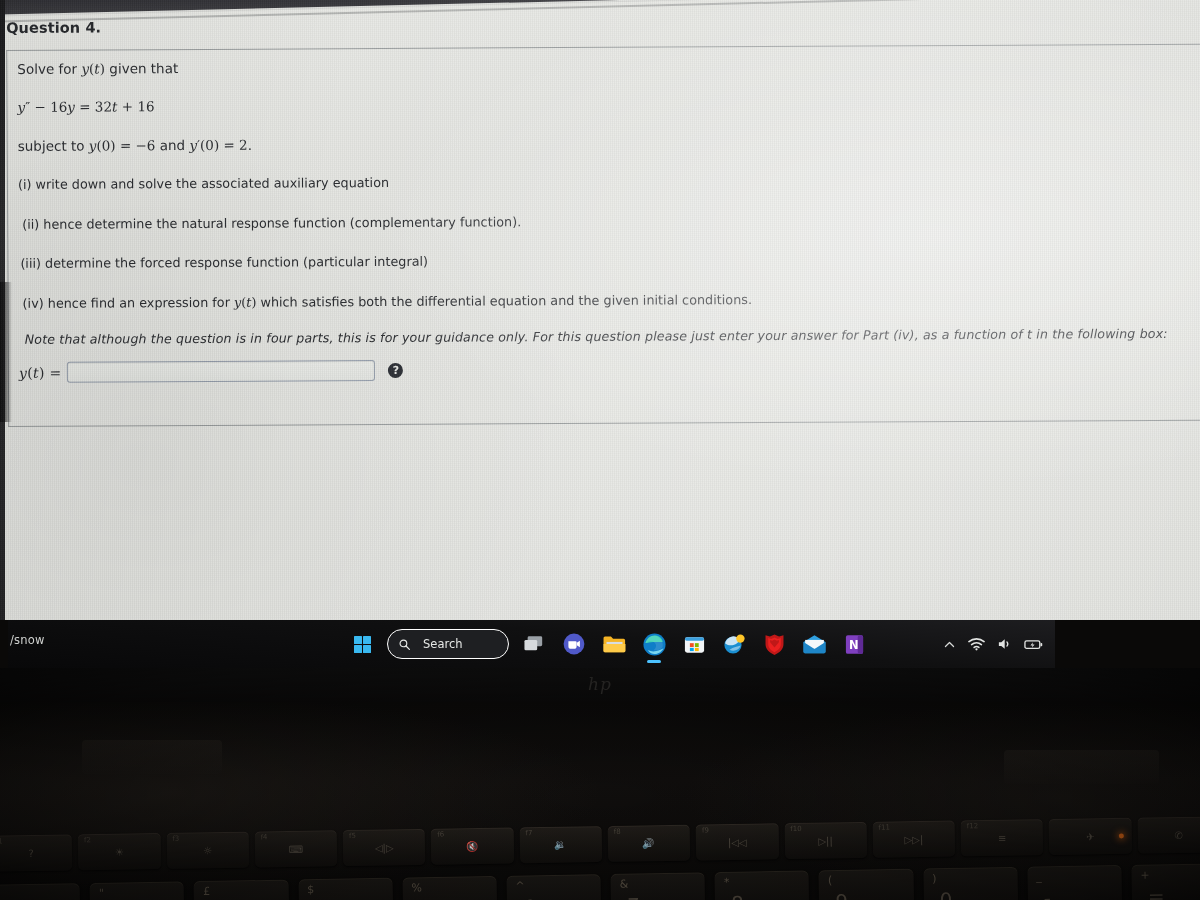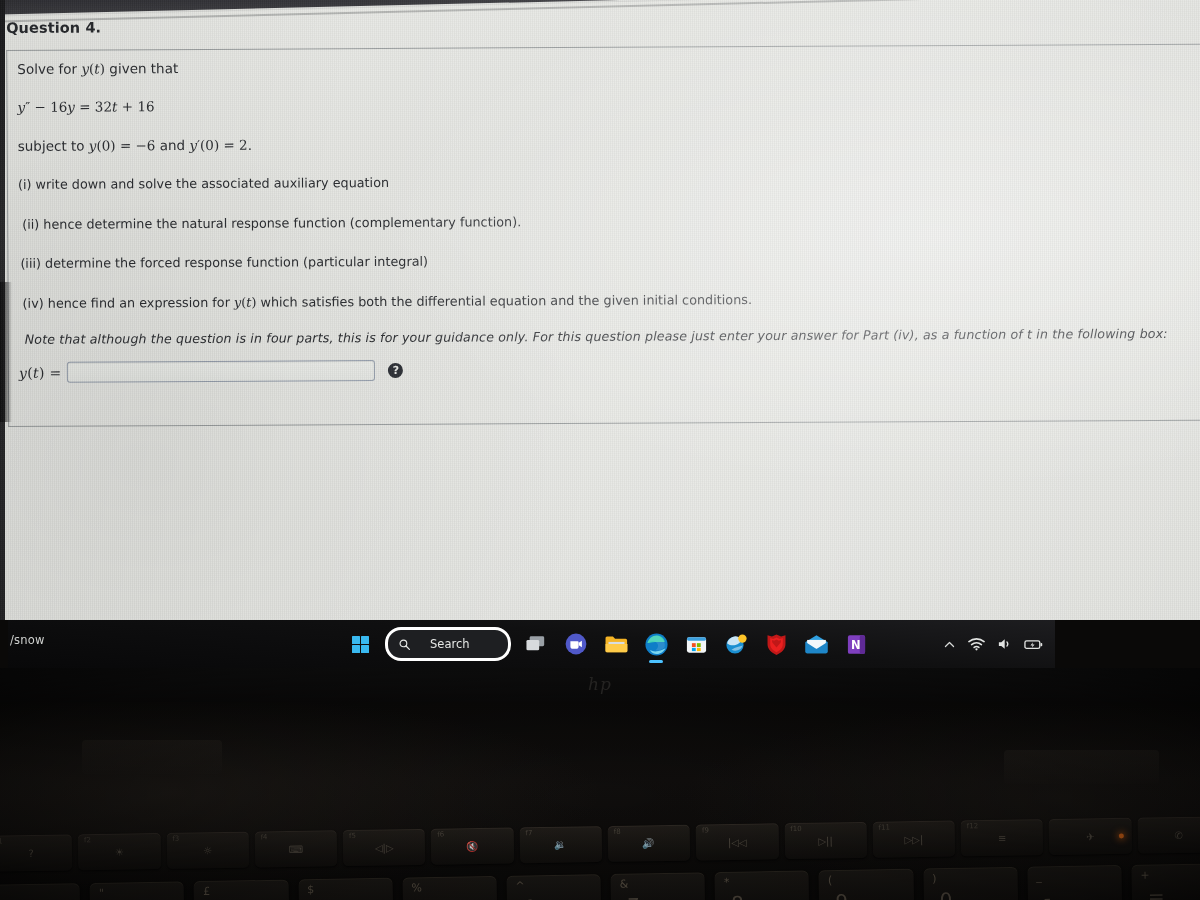--- a/index.html
+++ b/index.html
@@ -236,22 +236,22 @@
   }
   #start-logo span { background: #39b9f0; display: block; border-radius: 0.5px; }
 
   
   #search-pill {
     height: 28px;
     min-width: 96px;
     padding: 0 14px 0 10px;
     border-radius: 16px;
     background: #1e1f22;
-    border: 3px solid #ffffff;
-    display: flex; align-items: center; gap: 19px;
+    border: 1px solid #ffffff;
+    display: flex; align-items: center; gap: 12px;
     cursor: pointer;
   }
   #search-pill .slabel {
     font-family: "DejaVu Sans", sans-serif;
     font-size: 11.5px;
     color: #e6e8e6;
   }
 
   #tb-tray {
     position: absolute;

